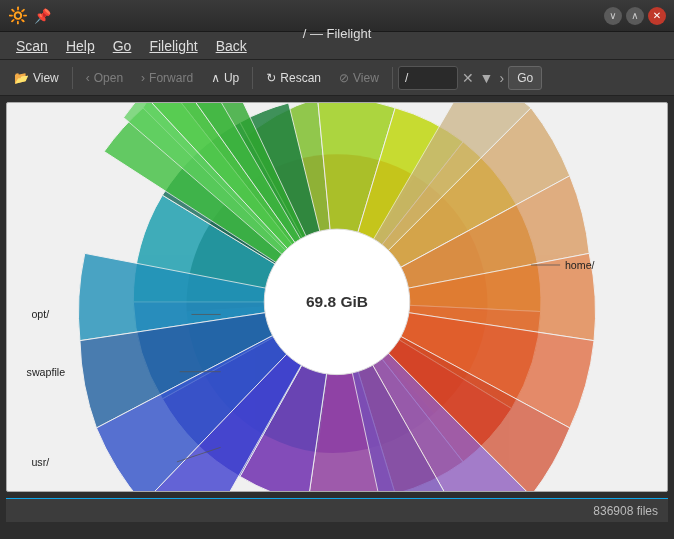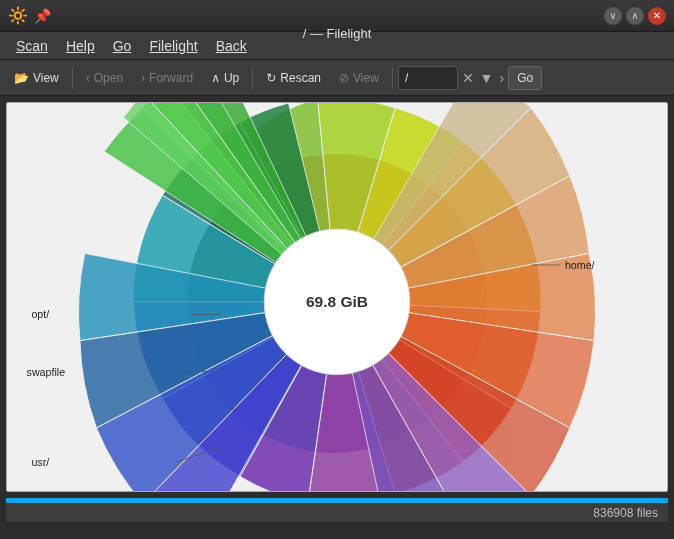--- a/index.html
+++ b/index.html
@@ -134,21 +134,21 @@
     }
     .status-bar {
       background: #3c3c3c;
       height: 24px;
       display: flex;
       align-items: center;
       justify-content: flex-end;
       padding: 0 10px;
       color: #bbb;
       font-size: 12px;
-      border-top: 5px solid #0ea5e9;
+      border-top: 1px solid #0ea5e9;
       margin: 0 6px 6px 6px;
     }
     svg.filelight-chart {
       width: 100%;
       height: 100%;
     }
     .label-line {
       font-size: 11px;
       fill: #222;
     }

